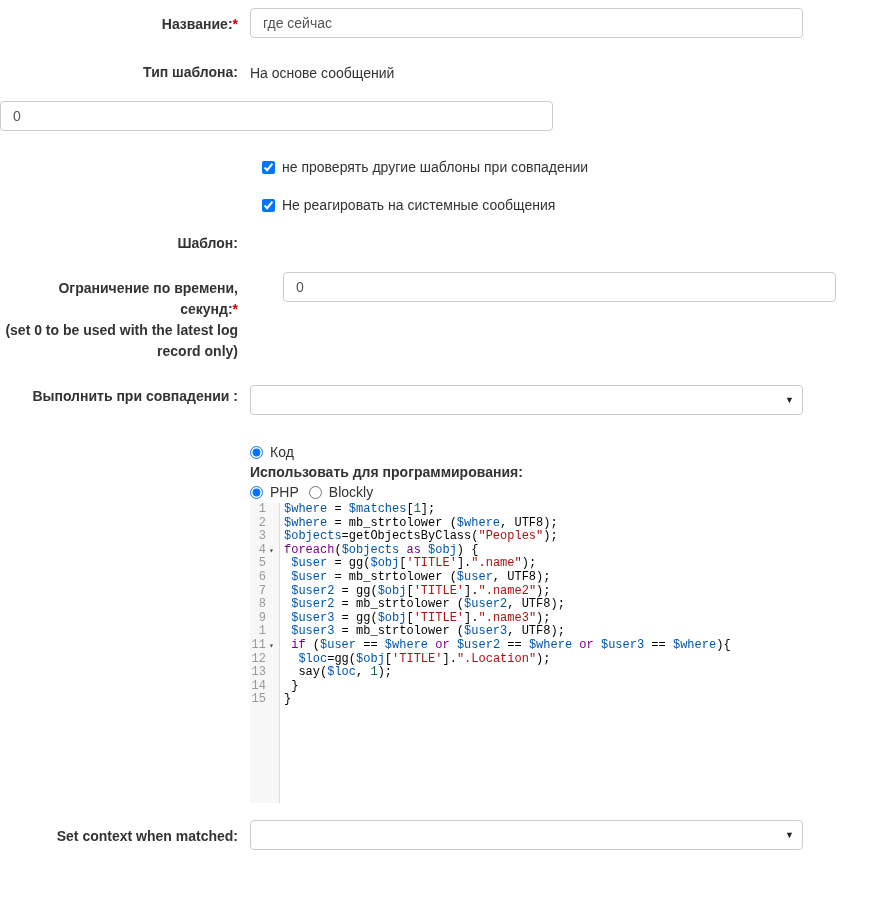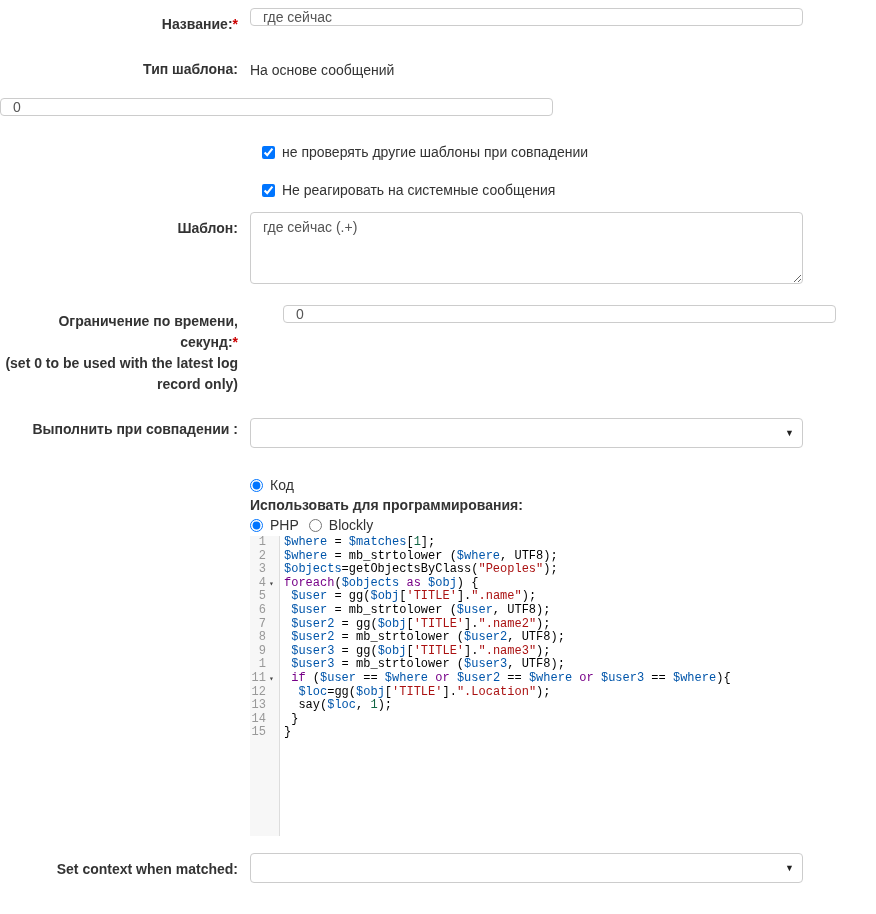--- a/index.html
+++ b/index.html
@@ -18,21 +18,21 @@
     font-weight:bold; color:#333; line-height:21px;
   }
   .control-col { flex:0 0 553px; }
   .req { color:#c00; font-weight:bold; }
 
   input[type=text], select, textarea {
     width:553px; border:1px solid #ccc; border-radius:4px;
     padding:5px 12px; font-family:"Liberation Sans", sans-serif;
     font-size:14px; color:#555; background:#fff; outline:none;
   }
-  input[type=text] { height:18px; }
+  input[type=text] { height:30px; }
   textarea { height:72px; resize:both; line-height:18px; }
   .static-text { padding-top:7px; line-height:20px; color:#333; }
 
   .select-wrap { position:relative; width:553px; }
   .select-wrap select {
     height:30px; appearance:none; -webkit-appearance:none; padding-right:24px;
   }
   .select-arrow {
     position:absolute; right:9px; top:10px; font-size:9px; color:#222;
     pointer-events:none; line-height:10px;
@@ -104,23 +104,20 @@
     <input type="checkbox" checked="" style="">
     <span class="cb-label">не проверять другие шаблоны при совпадении</span>
   </div>
   <div class="cb-row cb-2">
     <input type="checkbox" checked="" style="">
     <span class="cb-label">Не реагировать на системные сообщения</span>
   </div>
 
   <div class="form-row row-pattern">
     <div class="label-col">Шаблон:</div>
-    <div class="control-col">
-      <textarea style="">где сейчас (.+)</textarea>
-    </div>
   </div>
 
   <div class="form-row row-time">
     <div class="label-col">
       <span>Ограничение по времени, секунд:</span><span class="req">*</span><br>
       <span>(set 0 to be used with the latest log record only)</span>
     </div>
     <div class="control-col">
       <input type="text" value="0" style="">
     </div>

